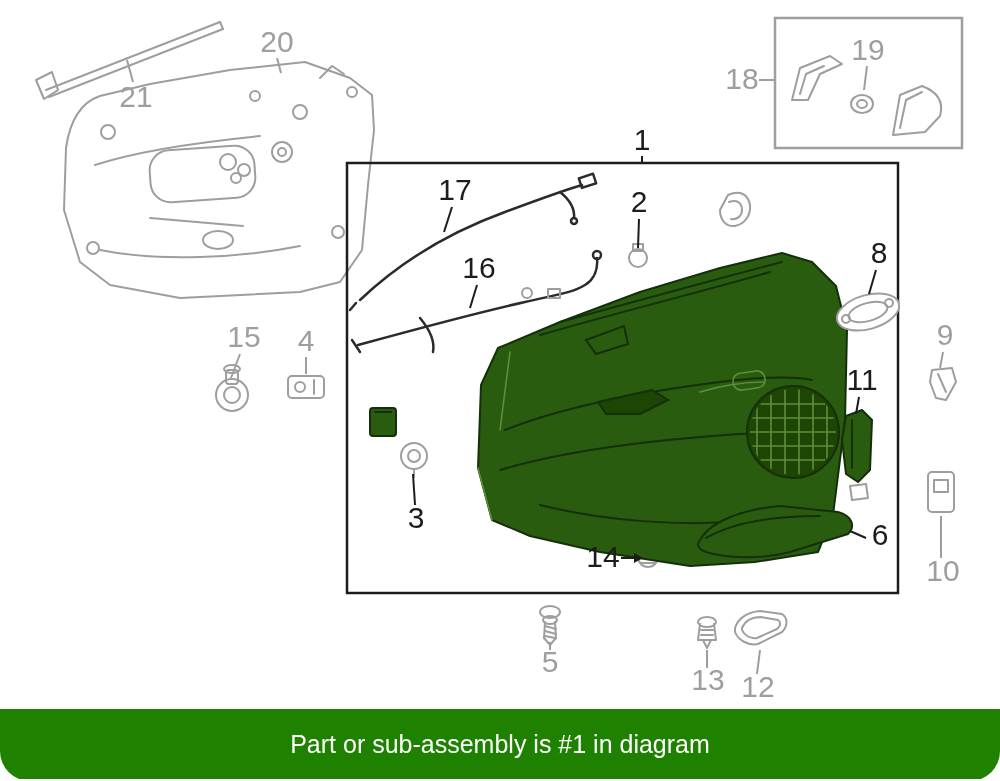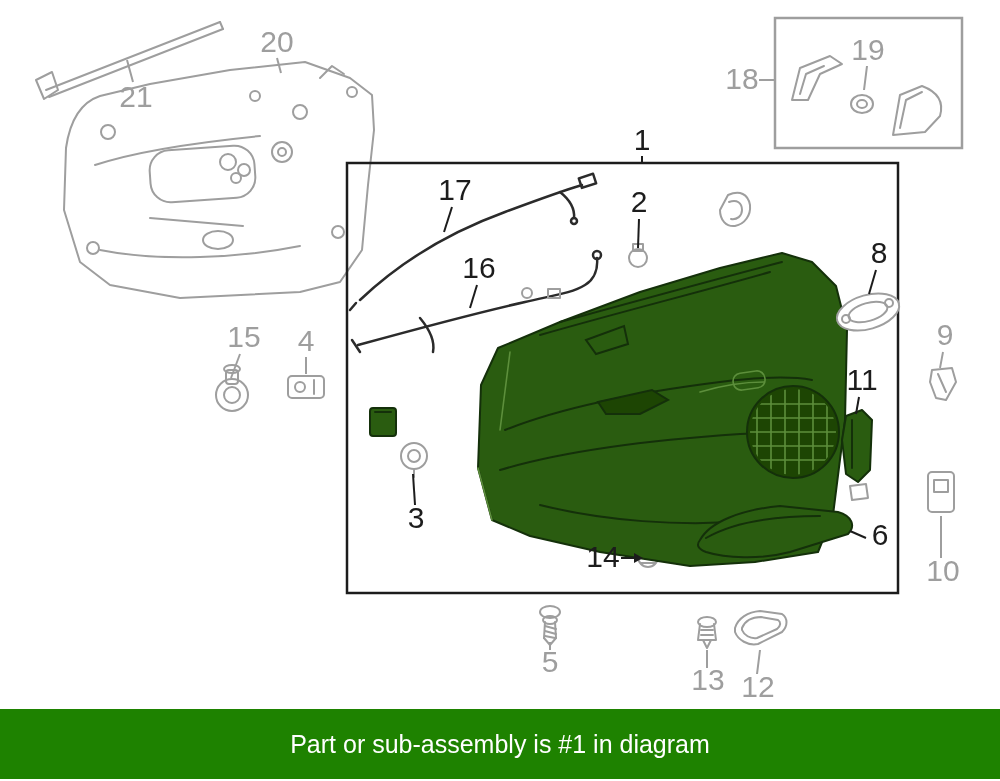--- a/index.html
+++ b/index.html
@@ -1,16 +1,16 @@
 <!DOCTYPE html>
 <html style="--banner-bg: #1e8200; --banner-text: #ffffff; --highlight-fill: #2a5c10; --highlight-dark: #14300a; --inactive-gray: #9e9e9e; --active-black: #1c1c1c;"><head>
 <meta charset="utf-8">
 <style>
   html,body{margin:0;padding:0;background:#ffffff;}
-  .page{width:1000px;height:781px;position:relative;background:#ffffff;overflow:hidden;}
+  .page{width:1000px;height:781px;position:relative;background:#ffffff;overflow:hidden;border-radius:30px;}
   svg{display:block;}
 
   .callout{font-family:"Liberation Sans",sans-serif;font-size:30px;text-anchor:middle;cursor:default;}
   .c-gray{fill:var(--inactive-gray,#9e9e9e);}
   .c-black{fill:var(--active-black,#1c1c1c);}
 
   .lead-gray{stroke:var(--inactive-gray,#9e9e9e);stroke-width:2;fill:none;}
   .lead-black{stroke:var(--active-black,#1c1c1c);stroke-width:2;fill:none;}
 
   .gpart{stroke:var(--inactive-gray,#9e9e9e);stroke-width:2;fill:none;stroke-linejoin:round;stroke-linecap:round;}

